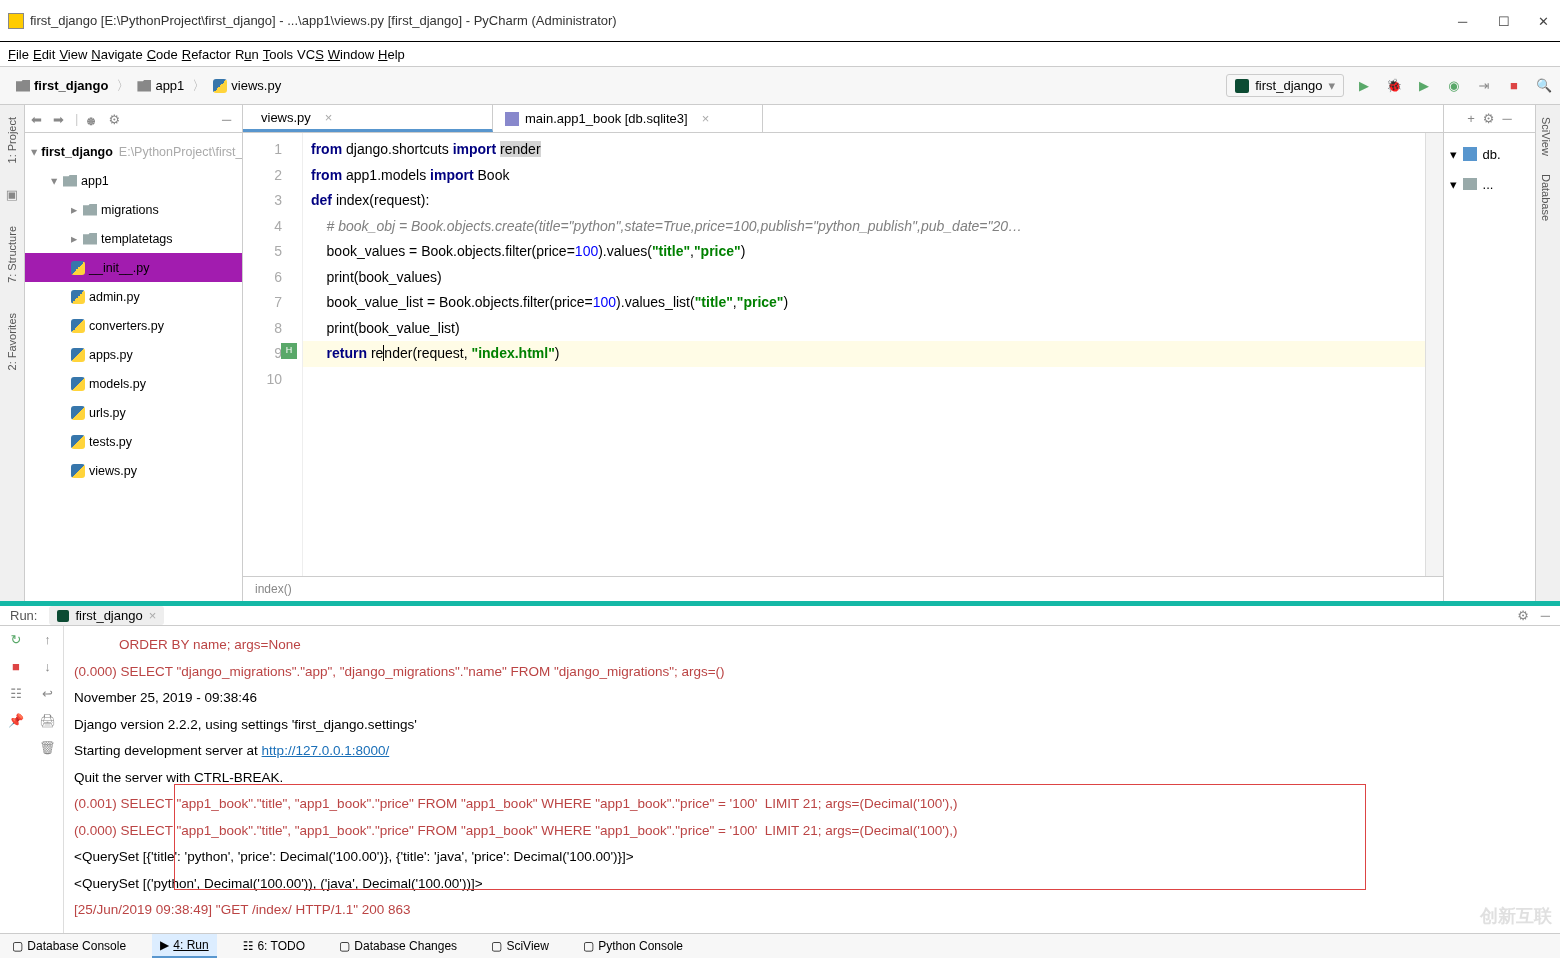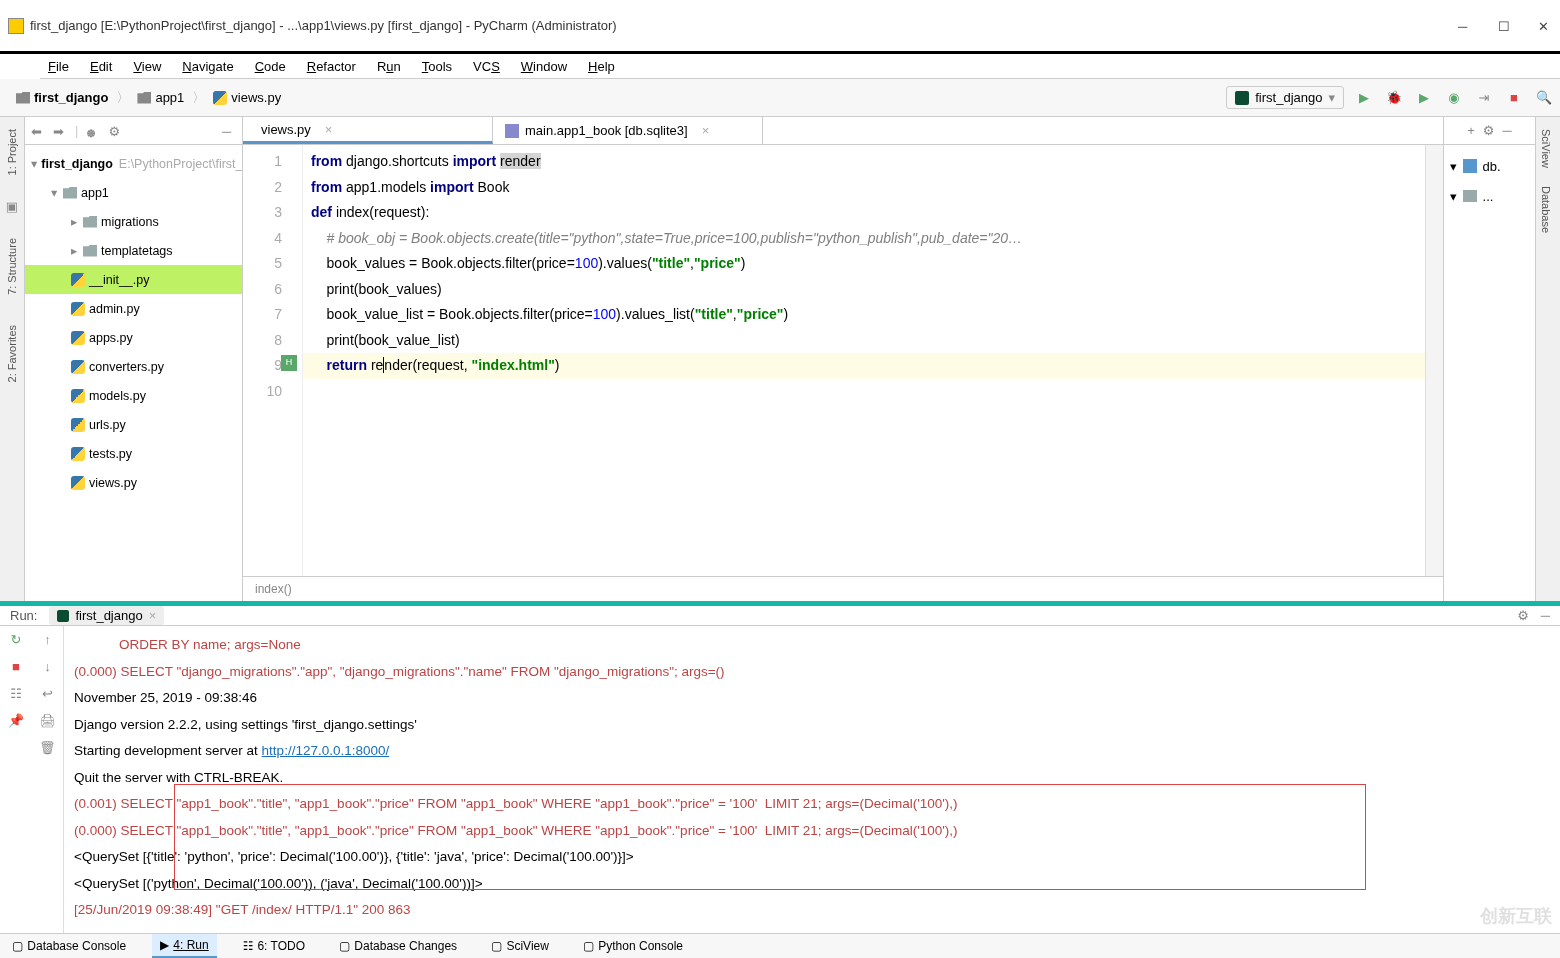--- a/index.html
+++ b/index.html
@@ -1,22 +1,22 @@
 <!DOCTYPE html>
 <html><head>
 <meta charset="utf-8">
 <style>
 * { margin: 0; padding: 0; box-sizing: border-box; font-family: "Segoe UI", Arial, sans-serif; }
 body { width: 1560px; height: 958px; background: #fff; font-size: 13px; overflow: hidden; display: flex; flex-direction: column; }
-.titlebar { height: 54px; display: flex; align-items: center; padding: 0 8px; border-bottom: 3px solid #000000; }
+.titlebar { height: 42px; display: flex; align-items: center; padding: 0 8px; border-bottom: 1px solid #000000; }
 .titlebar .icon-app { width: 16px; height: 16px; background: #fc0; border: 1px solid #888; margin-right: 6px; }
 .titlebar .title { flex: 1; color: #333; }
 .titlebar .winbtns { display: flex; gap: 26px; margin-left: auto; }
 .titlebar .winbtn { width: 14px; height: 14px; color: #444; }
-.menubar { height: 25px; display: flex; align-items: center; padding: 0 8px; gap: 21px; border-bottom: 1px solid #ccc; margin-left: 40px; }
+.menubar { height: 25px; display: flex; align-items: center; padding: 0 8px; gap: 4px; border-bottom: 1px solid #ccc; }
 .menubar span u { text-decoration: underline; }
 .navbar { height: 38px; display: flex; align-items: center; padding: 0 8px; border-bottom: 1px solid #ccc; background: #f7f7f7; }
 .navbar .crumb { display: flex; align-items: center; gap: 4px; padding: 0 8px; }
 .navbar .fldricon { width: 14px; height: 12px; background: #888; clip-path: polygon(0 15%,40% 15%,50% 0,100% 0,100% 100%,0 100%); }
 .navbar .pyicon { width: 14px; height: 14px; background: linear-gradient(135deg,#3776ab 50%,#ffd43b 50%); border-radius: 3px; }
 .navbar .chev { color: #aaa; }
 .navbar .spacer { flex: 1; }
 .navbar .runcfg { display: flex; align-items: center; gap: 6px; border: 1px solid #ccc; padding: 3px 8px; border-radius: 3px; }
 .navbar .djicon { width: 14px; height: 14px; background: #0c4b33; border-radius: 2px; display: inline-block; }
 .navbar .tbicons { display: flex; gap: 14px; margin-left: 12px; align-items: center; }
@@ -33,21 +33,21 @@
 .tree { flex: 1; overflow: hidden; padding: 4px 0; font-size: 12.5px; }
 .tree .row { height: 29px; display: flex; align-items: center; padding-left: 6px; white-space: nowrap; }
 .tree .arrow { width: 12px; color: #888; }
 .tree .fldricon { width: 14px; height: 12px; background: #9aa; clip-path: polygon(0 15%,40% 15%,50% 0,100% 0,100% 100%,0 100%); }
 .tree .name { margin-left: 4px; }
 .tree .path { color: #aaa; margin-left: 6px; }
 .tree .pyicon { width: 14px; height: 14px; background: linear-gradient(135deg,#3776ab 50%,#ffd43b 50%); border-radius: 3px; }
 .tree .indent1 { padding-left: 26px; }
 .tree .indent2 { padding-left: 46px; }
 .tree .indent3 { padding-left: 46px; }
-.tree .sel { background: #bef264; }
+.tree .sel { background: #a21caf; }
 .editor { flex: 1; display: flex; flex-direction: column; }
 .tabs { height: 28px; display: flex; border-bottom: 1px solid #ccc; }
 .tab { display: flex; align-items: center; gap: 6px; padding: 0 12px; border-right: 1px solid #ccc; position: relative; }
 .tab.active { border-bottom: 3px solid #5896ce; }
 .tab .close { color: #aaa; margin-left: 8px; }
 .tab .dbicon { width: 14px; height: 14px; background: #88c; }
 .code { flex: 1; display: flex; background: #fff; font-family: "Consolas","Courier New",monospace; font-size: 14px; overflow: hidden; }
 .gutter { width: 60px; text-align: right; color: #aaa; padding: 4px 20px 4px 0; line-height: 25.5px; border-right: 1px solid #eee; position: relative; }
 .gutter .linemark { position: absolute; left: 38px; width: 16px; height: 16px; background: #59a869; font-size: 9px; color: #fff; display: flex; align-items: center; justify-content: center; }
 .codelines { flex: 1; padding: 4px 8px; line-height: 25.5px; white-space: pre; overflow: hidden; }
@@ -187,25 +187,25 @@
       <div class="row indent3 sel">
           <span class="pyicon"></span>
           <span class="name">__init__.py</span>
         </div>
       <div class="row indent3">
           <span class="pyicon"></span>
           <span class="name">admin.py</span>
         </div>
       <div class="row indent3">
           <span class="pyicon"></span>
+          <span class="name">converters.py</span>
+        </div>
+      <div class="row indent3">
+          <span class="pyicon"></span>
           <span class="name">apps.py</span>
-        </div>
-      <div class="row indent3">
-          <span class="pyicon"></span>
-          <span class="name">converters.py</span>
         </div>
       <div class="row indent3">
           <span class="pyicon"></span>
           <span class="name">models.py</span>
         </div>
       <div class="row indent3">
           <span class="pyicon"></span>
           <span class="name">urls.py</span>
         </div>
       <div class="row indent3">

